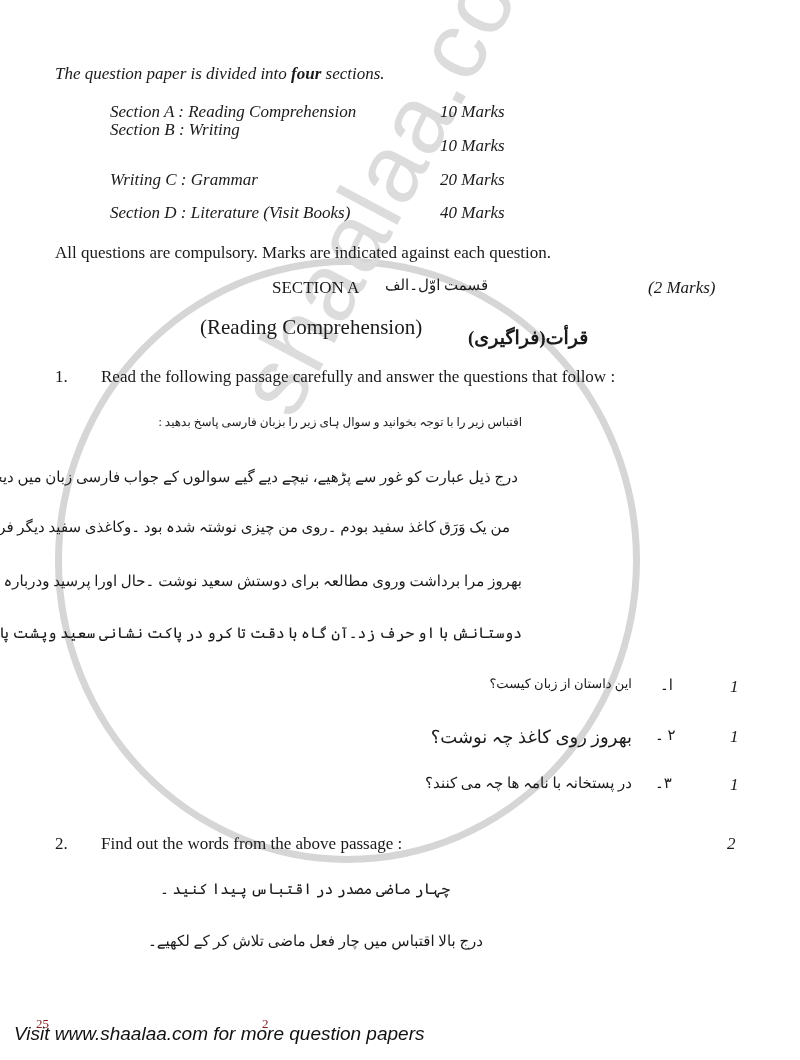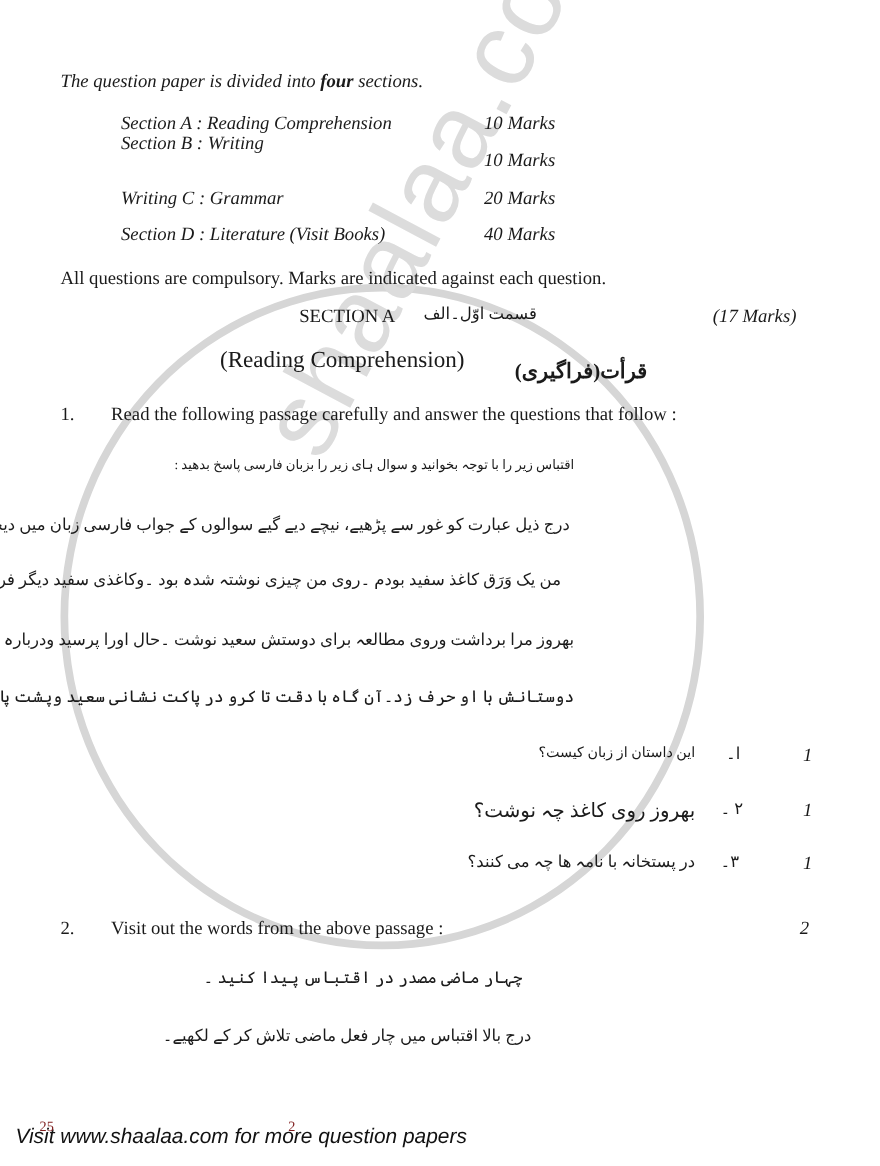--- a/index.html
+++ b/index.html
@@ -32,21 +32,21 @@
   <div class="abs en it" style="left:110px; top:170px;">Writing C : Grammar</div>
   <div class="abs en it" style="left:440px; top:170px;">20 Marks</div>
   <div class="abs en it" style="left:110px; top:203px;">Section D : Literature (Visit Books)</div>
   <div class="abs en it" style="left:440px; top:203px;">40 Marks</div>
 </div>
 
 <div class="abs en" style="left:55px; top:243px;">All questions are compulsory. Marks are indicated against each question.</div>
 
 <div class="abs en b" style="left:272px; top:278px;">SECTION A</div>
 <div class="abs ur" style="left:385px; top:276px; font-size:15px;">قسمت اوّل۔الف</div>
-<div class="abs en it" style="left:648px; top:278px;">(17 Marks)</div>
+<div class="abs en it" style="left:648px; top:278px;">(2 Marks)</div>
 
 <div class="abs en b" style="left:200px; top:315px; font-size:21px;">(Reading Comprehension)</div>
 <div class="abs ur" style="left:468px; top:326px; font-size:19px; font-weight:bold;">قرأت(فراگیری)</div>
 
 <div class="abs en b" style="left:55px; top:367px;">1.</div>
 <div class="abs en" style="left:101px; top:367px;">Read the following passage carefully and answer the questions that follow :</div>
 
 <div class="abs ur" style="right:278px; top:415px; font-size:12px;">اقتباس زیر را با توجہ بخوانید و سوال ہای زیر را بزبان فارسی پاسخ بدھید :</div>
 <div class="abs ur" style="right:282px; top:468px; font-size:15px;">درج ذیل عبارت کو غور سے پڑھیے، نیچے دیے گیے سوالوں کے جواب فارسی زبان میں دیجیے:</div>
 
@@ -64,21 +64,21 @@
   <div class="abs ur" style="right:168px; top:726px; font-size:18px;">بھروز روی کاغذ چہ نوشت؟</div>
   <div class="abs en it" style="left:730px; top:727px;">1</div>
 </div>
 <div>
   <div class="abs ur" style="left:655px; top:774px; font-size:15px;">۳۔</div>
   <div class="abs ur" style="right:168px; top:774px; font-size:15px;">در پستخانہ با نامہ ھا چہ می کنند؟</div>
   <div class="abs en it" style="left:730px; top:775px;">1</div>
 </div>
 
 <div class="abs en b" style="left:55px; top:834px;">2.</div>
-<div class="abs en" style="left:101px; top:834px;">Visit out the words from the above passage :</div>
+<div class="abs en" style="left:101px; top:834px;">Find out the words from the above passage :</div>
 <div class="abs en it" style="left:727px; top:834px;">2</div>
 
-<div class="abs ur" style="right:325px; top:880px; font-size:15px;">چہار ماضی مصدر در اقتباس پیدا کنید ۔</div>
+<div class="abs ur" style="right:350px; top:880px; font-size:15px;">چہار ماضی مصدر در اقتباس پیدا کنید ۔</div>
 <div class="abs ur" style="right:317px; top:932px; font-size:15px;">درج بالا اقتباس میں چار فعل ماضی تلاش کر کے لکھیے۔</div>
 
 <div class="abs footer" style="left:14px; top:1023px;font-style:italic;">Visit www.shaalaa.com for more question papers</div>
 <div class="abs pg" style="left:36px; top:1016px;">25</div>
 <div class="abs pg" style="left:262px; top:1016px;">2</div>
 
 </body></html>

